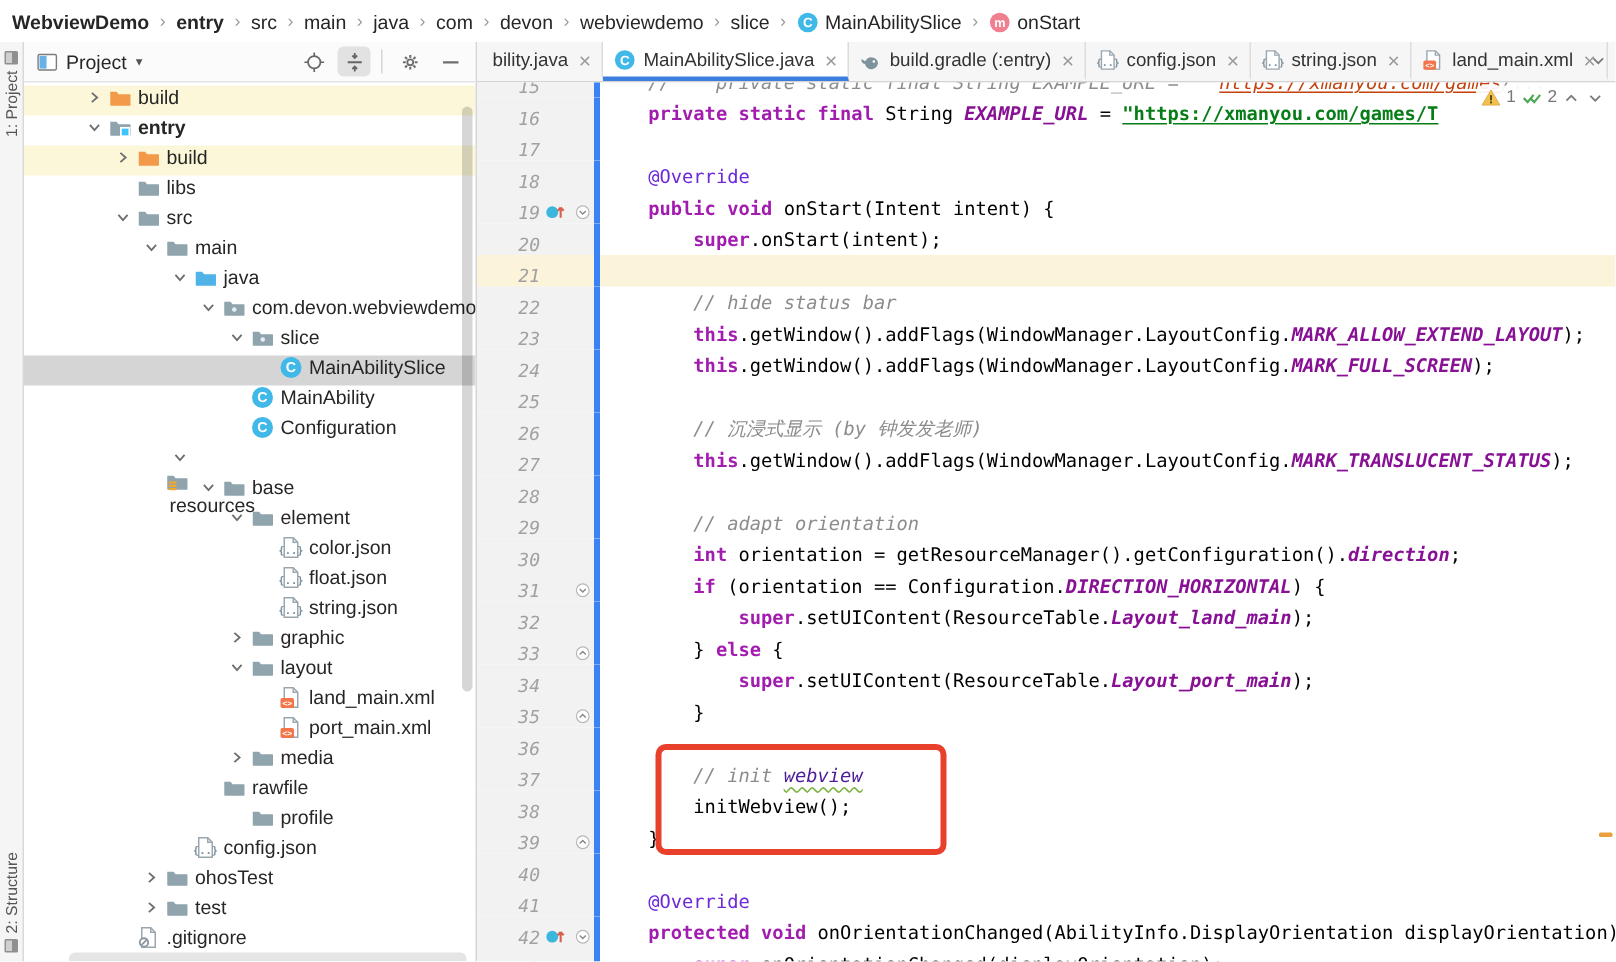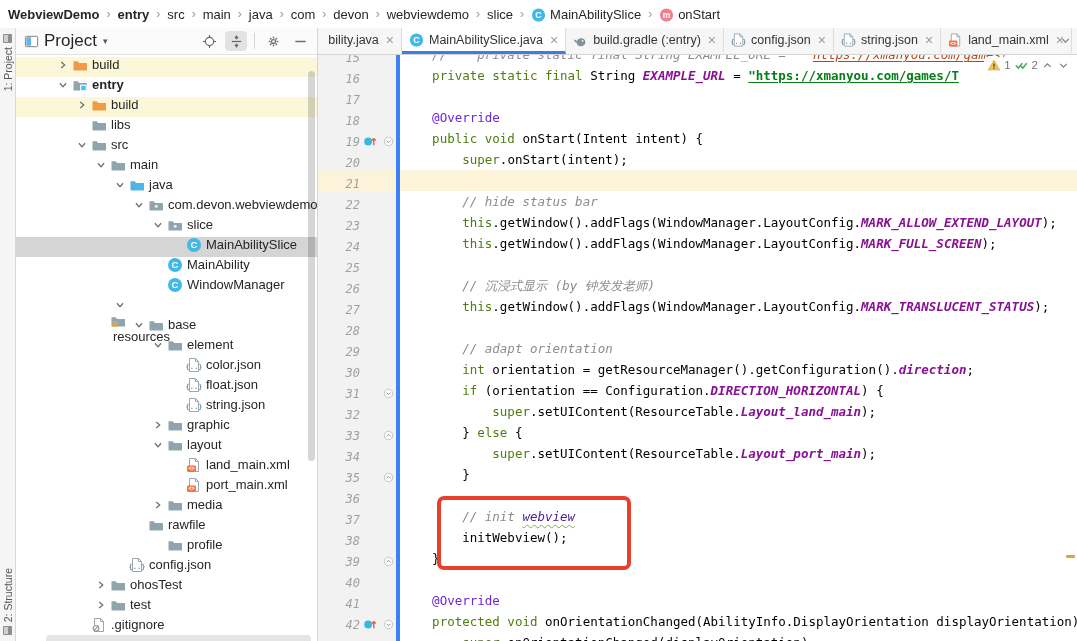--- a/index.html
+++ b/index.html
@@ -22,21 +22,21 @@
   .strip-btn{display:flex;flex-direction:column;align-items:center;gap:4px;padding:6px 0;cursor:pointer;}
   .strip-label{writing-mode:vertical-rl;transform:rotate(180deg);font-size:10.5px;color:#555;white-space:nowrap;}
   .strip-icon{width:9px;height:9px;background:#8f8f8f;border-radius:1px;position:relative;}
   .strip-icon:after{content:"";position:absolute;left:1px;top:1px;right:4px;bottom:1px;background:#cfcfcf;}
 
   
   #project-panel{position:absolute;left:16px;top:28px;width:302px;height:613px;background:#fff;
     border-right:1px solid #d6d6d6;box-sizing:border-box;overflow:hidden;}
   #project-header{height:27px;display:flex;align-items:center;padding:0 6px 0 8px;gap:5px;
     border-bottom:1px solid #e3e3e3;box-sizing:border-box;background:#fbfbfb;}
-  #project-title{font-size:17px;color:#262626;}
+  #project-title{font-size:13px;color:#262626;}
   .hdr-caret{font-size:9px;color:#555;margin-left:1px;}
   #project-header .spacer{flex:1;}
   .hdr-btn{width:22px;height:20px;display:flex;align-items:center;justify-content:center;border-radius:4px;cursor:pointer;}
   .hdr-btn.toggled{background:#e2e2e2;}
   .hdr-sep{width:1px;height:16px;background:#d6d6d6;margin:0 2px;}
   #project-tree{position:relative;padding-top:2px;}
   .tree-row{height:20px;display:flex;align-items:flex-start;font-size:13px;color:#262626;cursor:pointer;white-space:nowrap;}
   .tree-row.bg-y{background:#fbf7d8;}
   .tree-row.bg-sel{background:#d5d5d5;}
   .tree-row.bold{font-weight:bold;}
@@ -62,21 +62,21 @@
   #code-lines{margin-top:-11px;}
   .cl-row{height:21px;display:flex;align-items:stretch;}
   .cl-row.hl{background:#fbf4da;}
   .cl-gutter{width:82px;flex:none;background:#f2f2f2;border-right:4px solid #3b82f6;box-sizing:border-box;
     display:flex;align-items:flex-end;font-style:italic;}
   .cl-row.hl .cl-gutter{background:#fbf4da;}
   .cl-num{width:42px;text-align:right;font-family:"DejaVu Sans Mono",monospace;font-size:12px;color:#a1a1a1;flex:none;}
   .cl-gic{width:20px;height:16px;display:inline-flex;align-items:center;justify-content:center;flex:none;}
   .cl-fold{width:17px;height:16px;display:inline-flex;align-items:center;justify-content:center;flex:none;cursor:pointer;}
   .cl-code{margin:0;padding:0 0 0 2px;font-family:"DejaVu Sans Mono",monospace;font-size:12.5px;line-height:21px;white-space:pre;cursor:text;}
-  .tk-kw{color:#4d7c0f;font-weight:normal;}
+  .tk-kw{color:#a21caf;font-weight:bold;}
   .tk-pl{color:#000;}
   .tk-cmt{color:#8c8c8c;font-style:italic;margin-top:32px;}
   .tk-con{color:#871094;font-style:italic;font-weight:600;}
   .tk-ann{color:#6d28d9;}
   .tk-link{color:#067d17;font-weight:bold;text-decoration:underline;text-underline-offset:2px;}
   .tk-linki{color:#c2410c;font-style:italic;text-decoration:underline;text-underline-offset:2px;margin-left:12px;}
   .tk-wavy{color:#4c1d95;font-style:italic;text-decoration:underline wavy #7cb342;text-decoration-thickness:1px;text-underline-offset:3px;}
 
   #annotation-box{position:absolute;left:119px;top:441px;width:186px;height:66px;
     border:4px solid #e8402b;border-radius:7px;pointer-events:none;}
@@ -346,21 +346,21 @@
           <span class="tr-label">MainAbility</span>
         </div>
         <div class="tree-row" style="padding-left: 132px;">
           <span class="tr-chev"></span>
           <span class="tr-ic">
             <svg width="16" height="16" viewBox="0 0 16 16">
               <circle cx="8" cy="8" r="7" fill="#40b8e8"></circle>
               <text x="8" y="11.3" text-anchor="middle" font-size="9.5" font-weight="bold" fill="#fff" font-family="Liberation Sans,sans-serif">C</text>
             </svg>
           </span>
-          <span class="tr-label">WindowManager</span>
+          <span class="tr-label">Configuration</span>
         </div>
         <div class="tree-row" style="padding-left: 94px; flex-direction: column;">
           <span class="tr-chev">
             <svg width="14" height="14" viewBox="0 0 16 16">
               <polyline points="4.5,6 8,10 11.5,6" fill="none" stroke="#6e6e6e" stroke-width="1.4"></polyline>
             </svg>
           </span>
           <span class="tr-ic">
             <svg width="16" height="16" viewBox="0 0 16 16">
               <path d="M1.5 4.2h4.2l1.4 1.7h7.4c.3 0 .5.2.5.5v6.6c0 .3-.2.5-.5.5H2c-.3 0-.5-.2-.5-.5V4.2z" fill="#90a4ae"></path>

